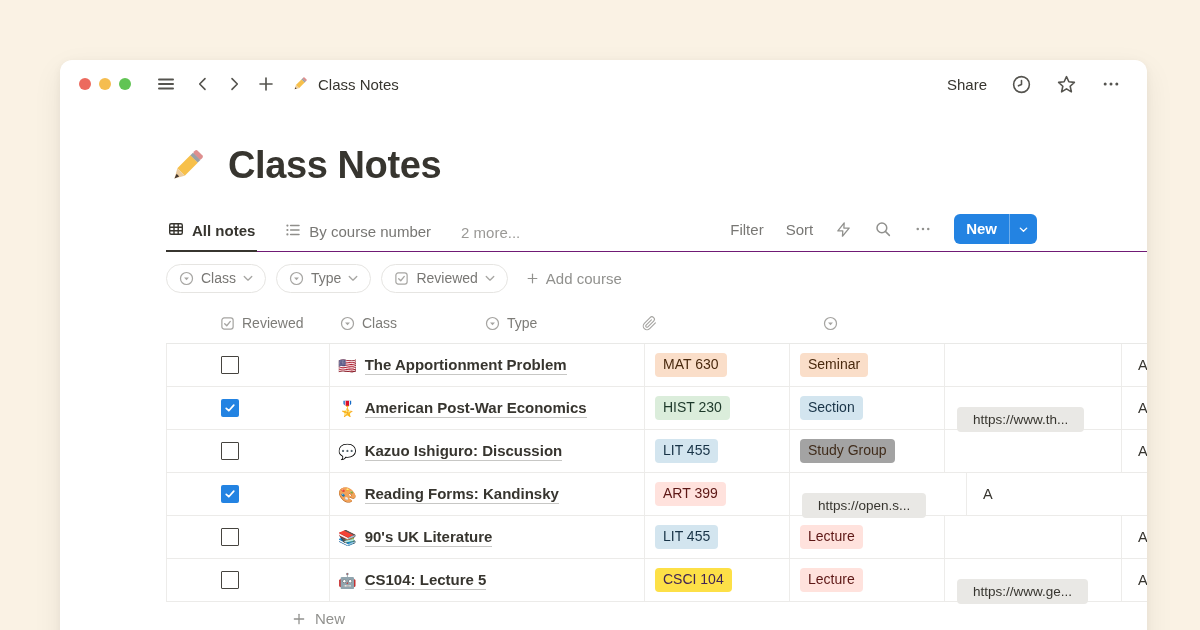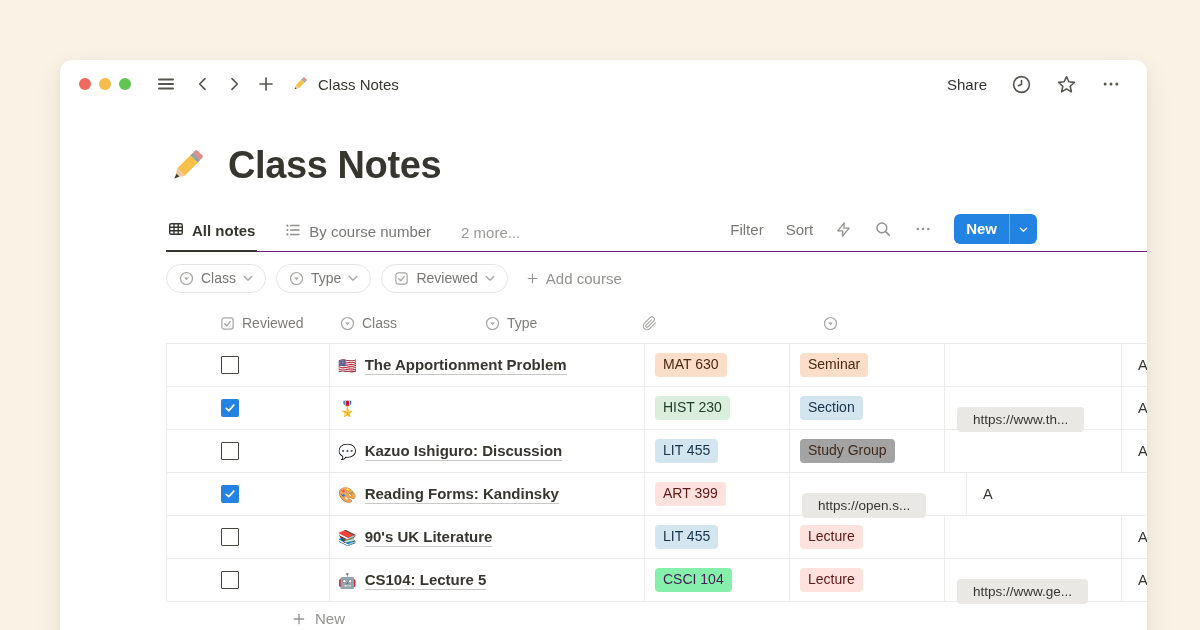--- a/index.html
+++ b/index.html
@@ -343,20 +343,21 @@
         <div class="trow">
           <div class="tcell c-rev">
             <div class="cb checked" style="background: rgb(35, 131, 226);">
               <svg width="12" height="12" viewBox="0 0 14 14">
                 <polyline points="2.6,7.4 5.6,10.2 11.4,3.6" fill="none" stroke="#fff" stroke-width="2" stroke-linecap="round" stroke-linejoin="round"></polyline>
               </svg>
             </div>
           </div>
           <div class="tcell c-name">
             <div class="emoji">🎖️</div>
+            <div class="nlink">American Post-War Economics</div>
           </div>
           <div class="tcell c-class">
             <div class="tag" style="background: rgb(219, 237, 219); color: rgb(28, 56, 41);">HIST 230</div>
           </div>
           <div class="tcell c-type">
             <div class="tag" style="background: rgb(211, 229, 239); color: rgb(24, 51, 71);">Section</div>
           </div>
           <div class="tcell c-mat">
             <div class="urlpill">https://www.th...</div>
           </div>
@@ -426,21 +427,21 @@
         </div>
         <div class="trow">
           <div class="tcell c-rev">
             <div class="cb"></div>
           </div>
           <div class="tcell c-name">
             <div class="emoji">🤖</div>
             <div class="nlink">CS104: Lecture 5</div>
           </div>
           <div class="tcell c-class">
-            <div class="tag" style="background: #86efac; color: rgb(65, 36, 84);">CSCI 104</div>
+            <div class="tag" style="background: #fde047; color: rgb(65, 36, 84);">CSCI 104</div>
           </div>
           <div class="tcell c-type">
             <div class="tag" style="background: rgb(255, 226, 221); color: rgb(93, 23, 21);">Lecture</div>
           </div>
           <div class="tcell c-mat">
             <div class="urlpill">https://www.ge...</div>
           </div>
           <div class="tcell c-extra">
             <div class="xtext">A</div>
           </div>

